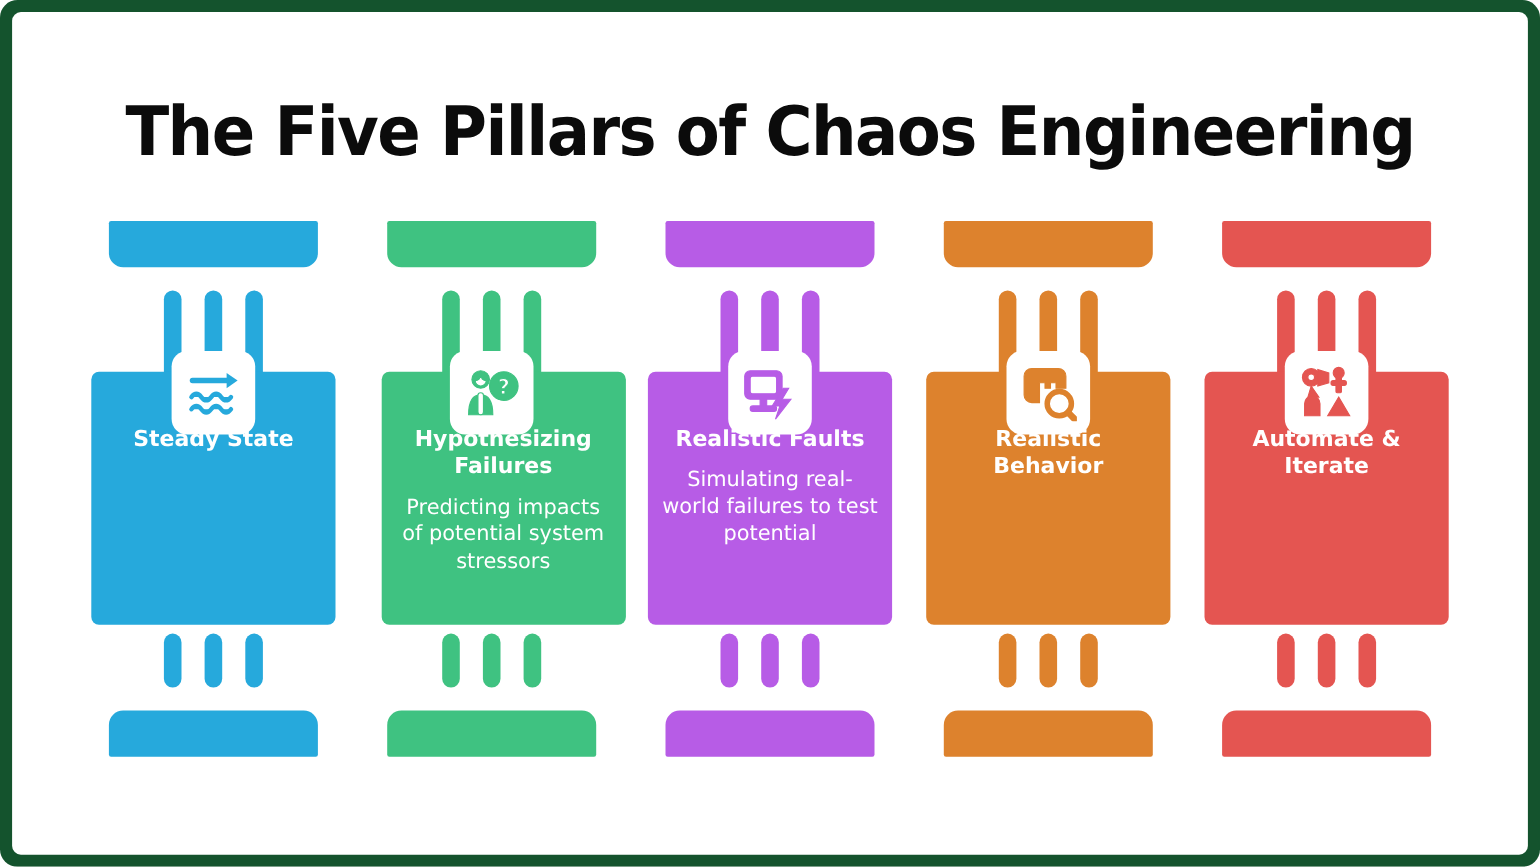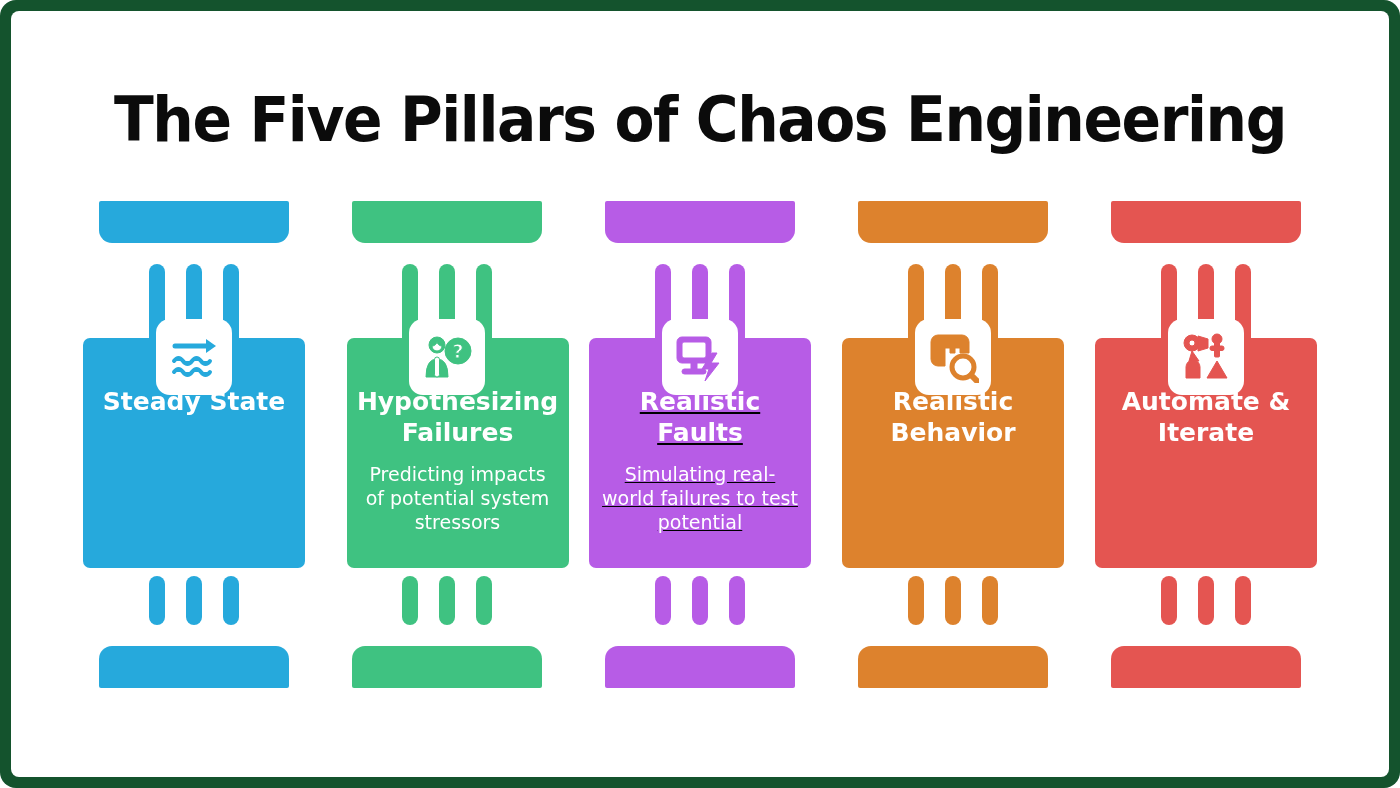--- a/index.html
+++ b/index.html
@@ -117,21 +117,21 @@
     box-sizing: border-box;
     padding: 48px 13px 16px 13px;
     display: flex;
     flex-direction: column;
     align-items: center;
     text-align: center;
   }
   .pillar-heading {
     font-family: "DejaVu Sans", "Liberation Sans", sans-serif;
     font-weight: bold;
-    font-size: 25px;
+    font-size: 20px;
     line-height: 1.25;
     color: #ffffff;
     margin: 0;
   }
   .pillar-desc {
     font-family: "DejaVu Sans", "Liberation Sans", sans-serif;
     font-size: 19px;
     line-height: 1.28;
     color: #ffffff;
     margin-top: 13px;
@@ -227,21 +227,21 @@
           <svg width="52" height="52" viewBox="0 0 52 52">
             <g class="ico" fill="#b75ce6" stroke="#b75ce6">
               <rect x="3" y="6" width="34" height="26" rx="5"></rect>
               <rect x="8" y="11" width="24" height="16" rx="2" fill="#fff"></rect>
               <rect x="17" y="32" width="6" height="7"></rect>
               <rect x="8" y="38" width="24" height="5" rx="2.5"></rect>
               <polygon points="38,22 28,38 35,38 31,50 45,32 37,32 43,22"></polygon>
             </g>
           </svg>
         </div>
-        <div class="pillar-card" style="background: rgb(183, 92, 230); text-decoration: underline;">
+        <div class="pillar-card" style="background: rgb(183, 92, 230);">
           <div class="pillar-heading">Realistic Faults</div>
           <div class="pillar-desc">Simulating real-world failures to test potential</div>
         </div>
         <div class="shaft shaft-bottom">
           <div class="flute" style="background: rgb(183, 92, 230);"></div>
           <div class="flute" style="background: rgb(183, 92, 230);"></div>
           <div class="flute" style="background: rgb(183, 92, 230);"></div>
         </div>
         <div class="pillar-base" style="background: rgb(183, 92, 230);"></div>
       </div>

